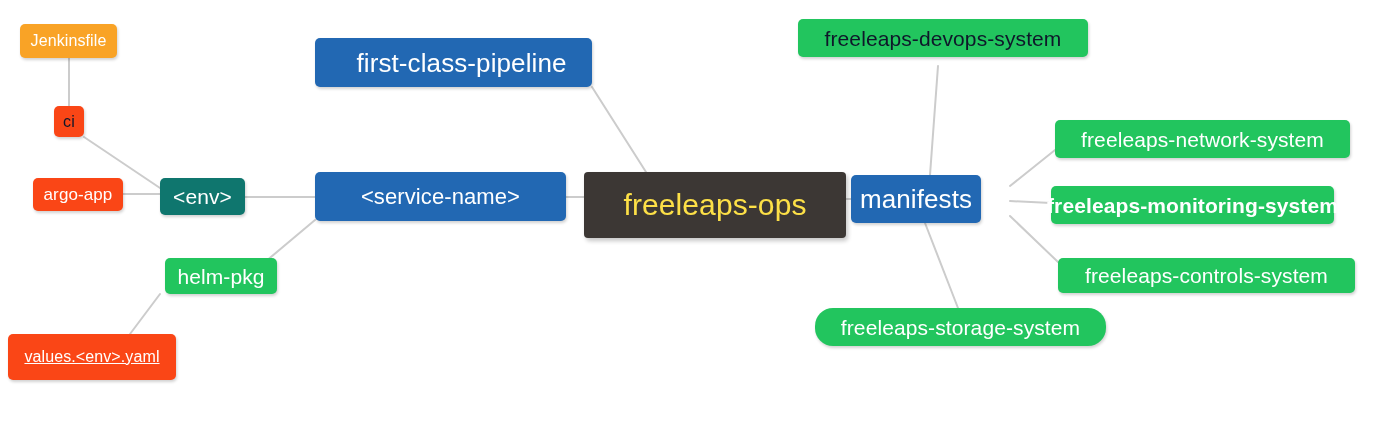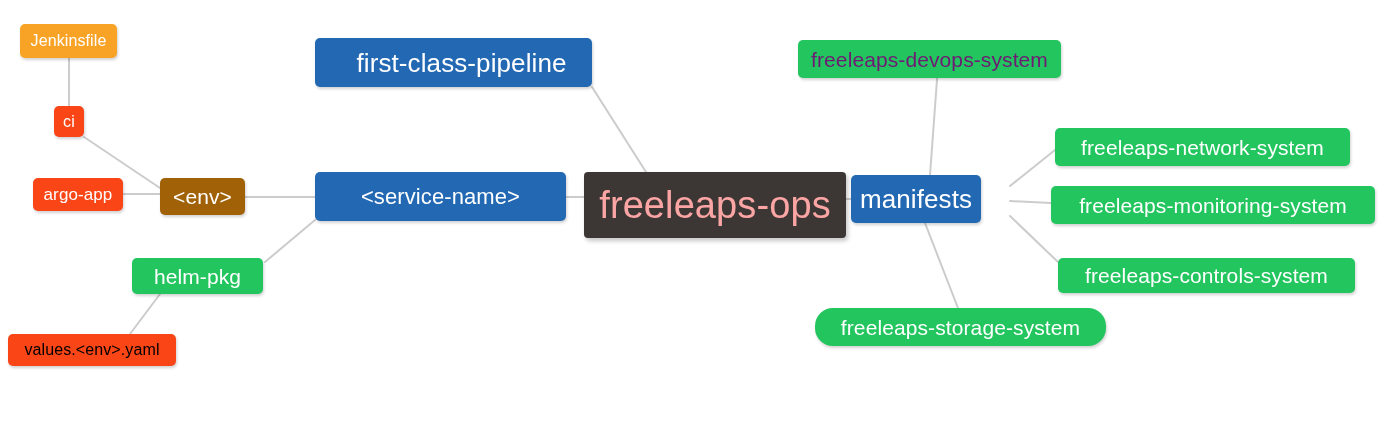--- a/index.html
+++ b/index.html
@@ -59,29 +59,29 @@
       <line x1="160" y1="188" x2="84" y2="137" stroke="#cccccc" stroke-width="2" stroke-linecap="round"></line>
       <line x1="69" y1="106" x2="69" y2="58" stroke="#cccccc" stroke-width="2" stroke-linecap="round"></line>
       <line x1="846" y1="199" x2="851" y2="199" stroke="#cccccc" stroke-width="2" stroke-linecap="round"></line>
       <line x1="930" y1="175" x2="938" y2="66" stroke="#cccccc" stroke-width="2" stroke-linecap="round"></line>
       <line x1="1010" y1="186" x2="1055" y2="150" stroke="#cccccc" stroke-width="2" stroke-linecap="round"></line>
       <line x1="1010" y1="201" x2="1051" y2="203" stroke="#cccccc" stroke-width="2" stroke-linecap="round"></line>
       <line x1="1010" y1="216" x2="1058" y2="262" stroke="#cccccc" stroke-width="2" stroke-linecap="round"></line>
       <line x1="925" y1="223" x2="958" y2="308" stroke="#cccccc" stroke-width="2" stroke-linecap="round"></line>
     </svg>
   <div id="node-layer">
-      <div class="node node-root" style="left: 584px; top: 172px; width: 262px; height: 66px; background: rgb(60, 55, 52); color: #fca5a5; font-size: 38px;">freeleaps-ops</div>
+      <div class="node node-root" style="left: 584px; top: 172px; width: 262px; height: 66px; background: rgb(60, 55, 52); color: #fde047; font-size: 30px;">freeleaps-ops</div>
       <div class="node" style="left: 315px; top: 172px; width: 251px; height: 49px; background: rgb(34, 104, 179); color: rgb(255, 255, 255); font-size: 22px;">&lt;service-name&gt;</div>
       <div class="node" style="left: 315px; top: 38px; width: 277px; height: 49px; background: rgb(34, 104, 179); color: rgb(255, 255, 255); font-size: 26px; padding-left: 16px;">first-class-pipeline</div>
       <div class="node" style="left: 851px; top: 175px; width: 130px; height: 48px; background: rgb(34, 104, 179); color: rgb(255, 255, 255); font-size: 26px;">manifests</div>
-      <div class="node" style="left: 160px; top: 178px; width: 85px; height: 37px; background: #a16207; color: rgb(255, 255, 255); font-size: 21px;">&lt;env&gt;</div>
-      <div class="node" style="left: 132px; top: 258px; width: 131px; height: 36px; background: rgb(34, 197, 94); color: rgb(255, 255, 255); font-size: 21px; text-align: center;">helm-pkg</div>
-      <div class="node" style="left: 8px; top: 334px; width: 168px; height: 32px; background: rgb(250, 70, 22); color: #000000; font-size: 16px;">values.&lt;env&gt;.yaml</div>
+      <div class="node" style="left: 160px; top: 178px; width: 85px; height: 37px; background: #0f766e; color: rgb(255, 255, 255); font-size: 21px;">&lt;env&gt;</div>
+      <div class="node" style="left: 165px; top: 258px; width: 112px; height: 36px; background: rgb(34, 197, 94); color: rgb(255, 255, 255); font-size: 21px; text-align: center;">helm-pkg</div>
+      <div class="node" style="left: 8px; top: 334px; width: 168px; height: 46px; background: rgb(250, 70, 22); color: #ffffff; font-size: 16px; text-decoration: underline;">values.&lt;env&gt;.yaml</div>
       <div class="node" style="left: 33px; top: 178px; width: 90px; height: 33px; background: rgb(250, 70, 22); color: rgb(255, 255, 255); font-size: 17px; text-align: center;">argo-app</div>
-      <div class="node" style="left: 54px; top: 106px; width: 30px; height: 31px; background: rgb(250, 70, 22); color: #ffffff; font-size: 16px;">ci</div>
+      <div class="node" style="left: 54px; top: 106px; width: 30px; height: 31px; background: rgb(250, 70, 22); color: #0f172a; font-size: 16px;">ci</div>
       <div class="node" style="left: 20px; top: 24px; width: 97px; height: 34px; background: rgb(249, 163, 38); color: rgb(255, 255, 255); font-size: 16px;">Jenkinsfile</div>
-      <div class="node" style="left: 798px; top: 40px; width: 263px; height: 38px; background: rgb(34, 197, 94); color: #701a75; font-size: 21px;">freeleaps-devops-system</div>
-      <div class="node" style="left: 1055px; top: 128px; width: 295px; height: 38px; background: rgb(34, 197, 94); color: rgb(255, 255, 255); font-size: 21px;">freeleaps-network-system</div>
-      <div class="node" style="left: 1051px; top: 186px; width: 324px; height: 38px; background: rgb(34, 197, 94); color: rgb(255, 255, 255); font-size: 21px;">freeleaps-monitoring-system</div>
+      <div class="node" style="left: 798px; top: 19px; width: 290px; height: 38px; background: rgb(34, 197, 94); color: #0f172a; font-size: 21px;">freeleaps-devops-system</div>
+      <div class="node" style="left: 1055px; top: 120px; width: 295px; height: 38px; background: rgb(34, 197, 94); color: rgb(255, 255, 255); font-size: 21px;">freeleaps-network-system</div>
+      <div class="node" style="left: 1051px; top: 186px; width: 283px; height: 38px; background: rgb(34, 197, 94); color: rgb(255, 255, 255); font-size: 21px; font-weight: bold;">freeleaps-monitoring-system</div>
       <div class="node" style="left: 1058px; top: 258px; width: 297px; height: 35px; background: rgb(34, 197, 94); color: rgb(255, 255, 255); font-size: 21px;">freeleaps-controls-system</div>
       <div class="node" style="left: 815px; top: 308px; width: 291px; height: 38px; background: rgb(34, 197, 94); color: rgb(255, 255, 255); font-size: 21px; border-radius: 18px;">freeleaps-storage-system</div>
     </div>
 </div>
 
 </body></html>

